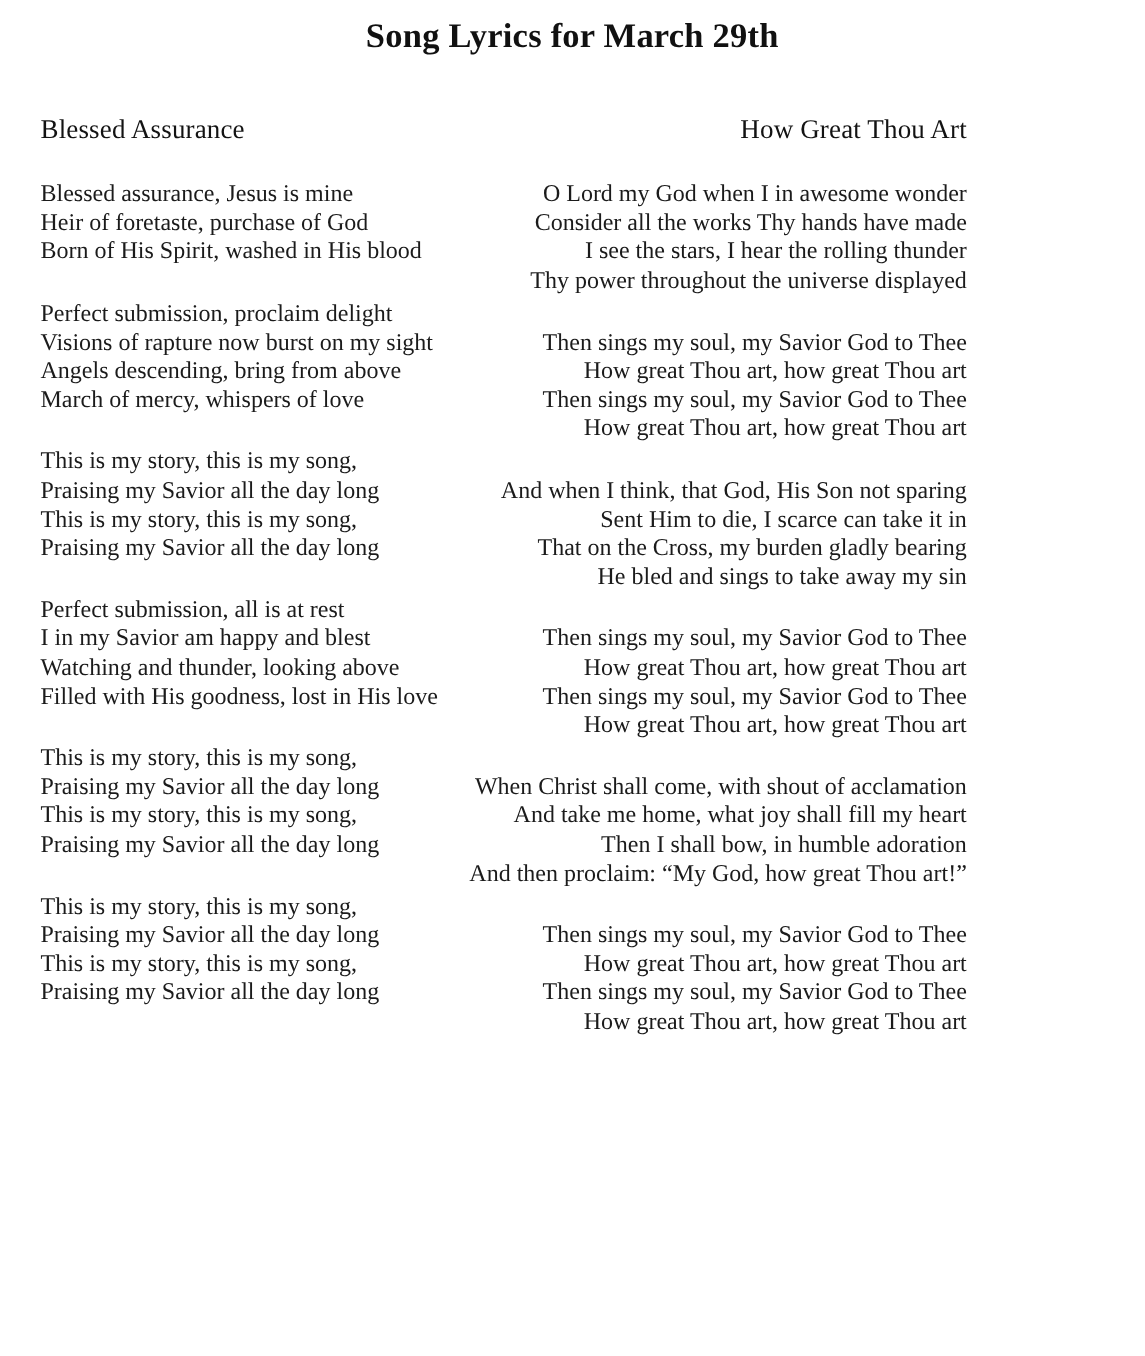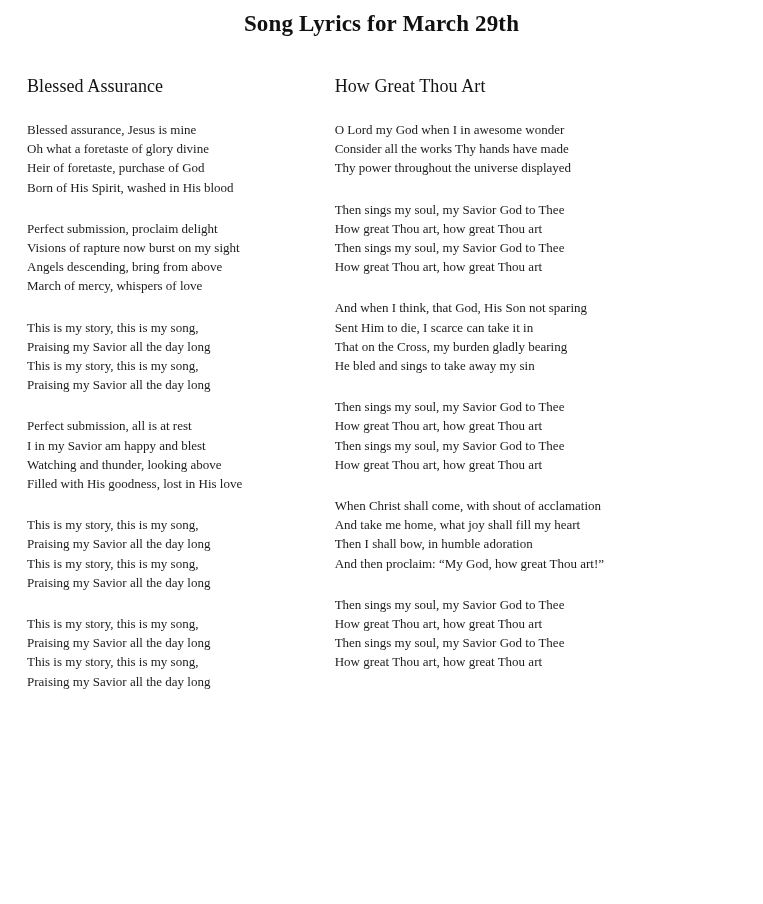--- a/index.html
+++ b/index.html
@@ -48,57 +48,57 @@
   }
   .column.left {
     width: 384px;
     padding-left: 27px;
     padding-right: 10px;
   }
   .column.right {
     width: 379px;
     padding-left: 11px;
     padding-right: 8px;
+    text-align: right;
   }
   .song-title {
     font-size: 18px;
     line-height: 24px;
     font-weight: 400;
     margin: 0 0 22px 0;
     color: #131313;
     letter-spacing: 0.1px;
   }
   .verse {
     margin: 0 0 22px 0;
   }
   .verse:last-child {
     margin-bottom: 0;
   }
   .line {
-    font-size: 13px;
+    font-size: 16px;
     line-height: 19.2px;
     white-space: pre;
     color: #1b1b1b;
   }
 </style>
 </head>
 <body>
 
 <div id="page">
 
   <div id="doc-title">Song Lyrics for March 29th</div>
 
   <div id="columns">
 
     <div class="column left">
       <div class="song-title">Blessed Assurance</div>
       <div id="left-verses">
           <div class="verse">
             <div class="line">Blessed assurance, Jesus is mine</div>
-            <div class="line">Oh what a foretaste of glory divine</div>
             <div class="line">Heir of foretaste, purchase of God</div>
             <div class="line">Born of His Spirit, washed in His blood</div>
           </div>
           <div class="verse">
             <div class="line">Perfect submission, proclaim delight</div>
             <div class="line">Visions of rapture now burst on my sight</div>
             <div class="line">Angels descending, bring from above</div>
             <div class="line">March of mercy, whispers of love</div>
           </div>
           <div class="verse">
@@ -127,20 +127,21 @@
           </div>
         </div>
     </div>
 
     <div class="column right">
       <div class="song-title">How Great Thou Art</div>
       <div id="right-verses">
           <div class="verse">
             <div class="line">O Lord my God when I in awesome wonder</div>
             <div class="line">Consider all the works Thy hands have made</div>
+            <div class="line">I see the stars, I hear the rolling thunder</div>
             <div class="line">Thy power throughout the universe displayed</div>
           </div>
           <div class="verse">
             <div class="line">Then sings my soul, my Savior God to Thee</div>
             <div class="line">How great Thou art, how great Thou art</div>
             <div class="line">Then sings my soul, my Savior God to Thee</div>
             <div class="line">How great Thou art, how great Thou art</div>
           </div>
           <div class="verse">
             <div class="line">And when I think, that God, His Son not sparing</div>

